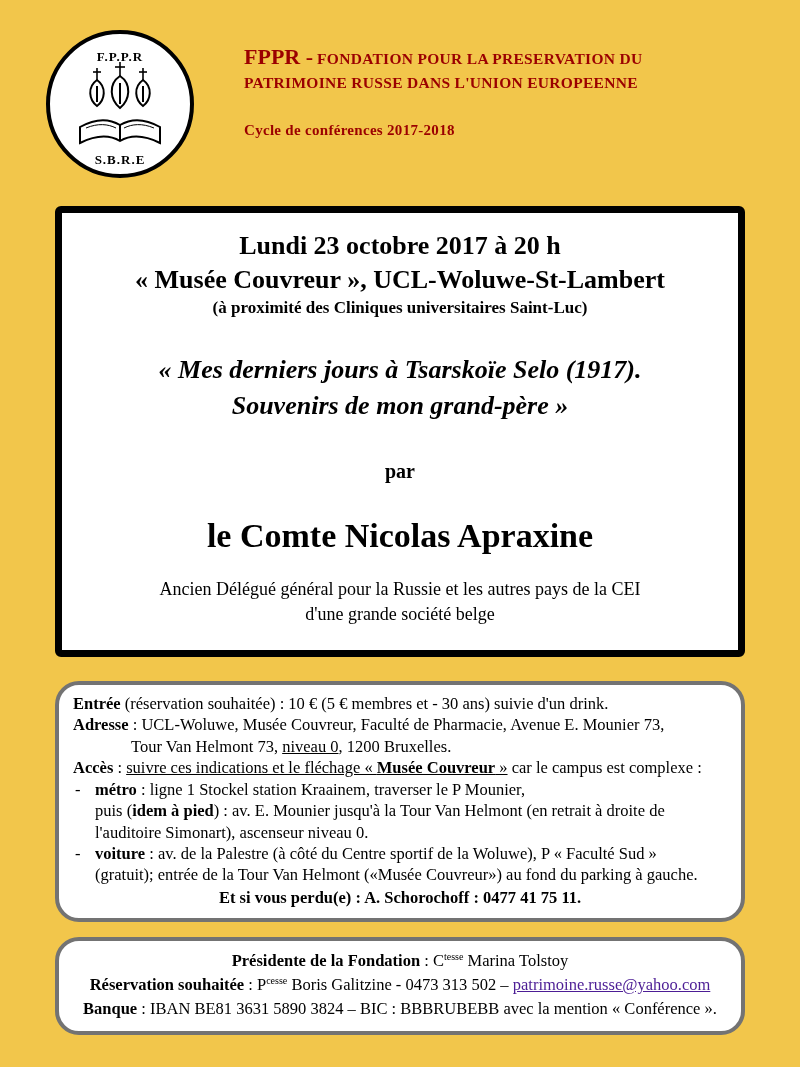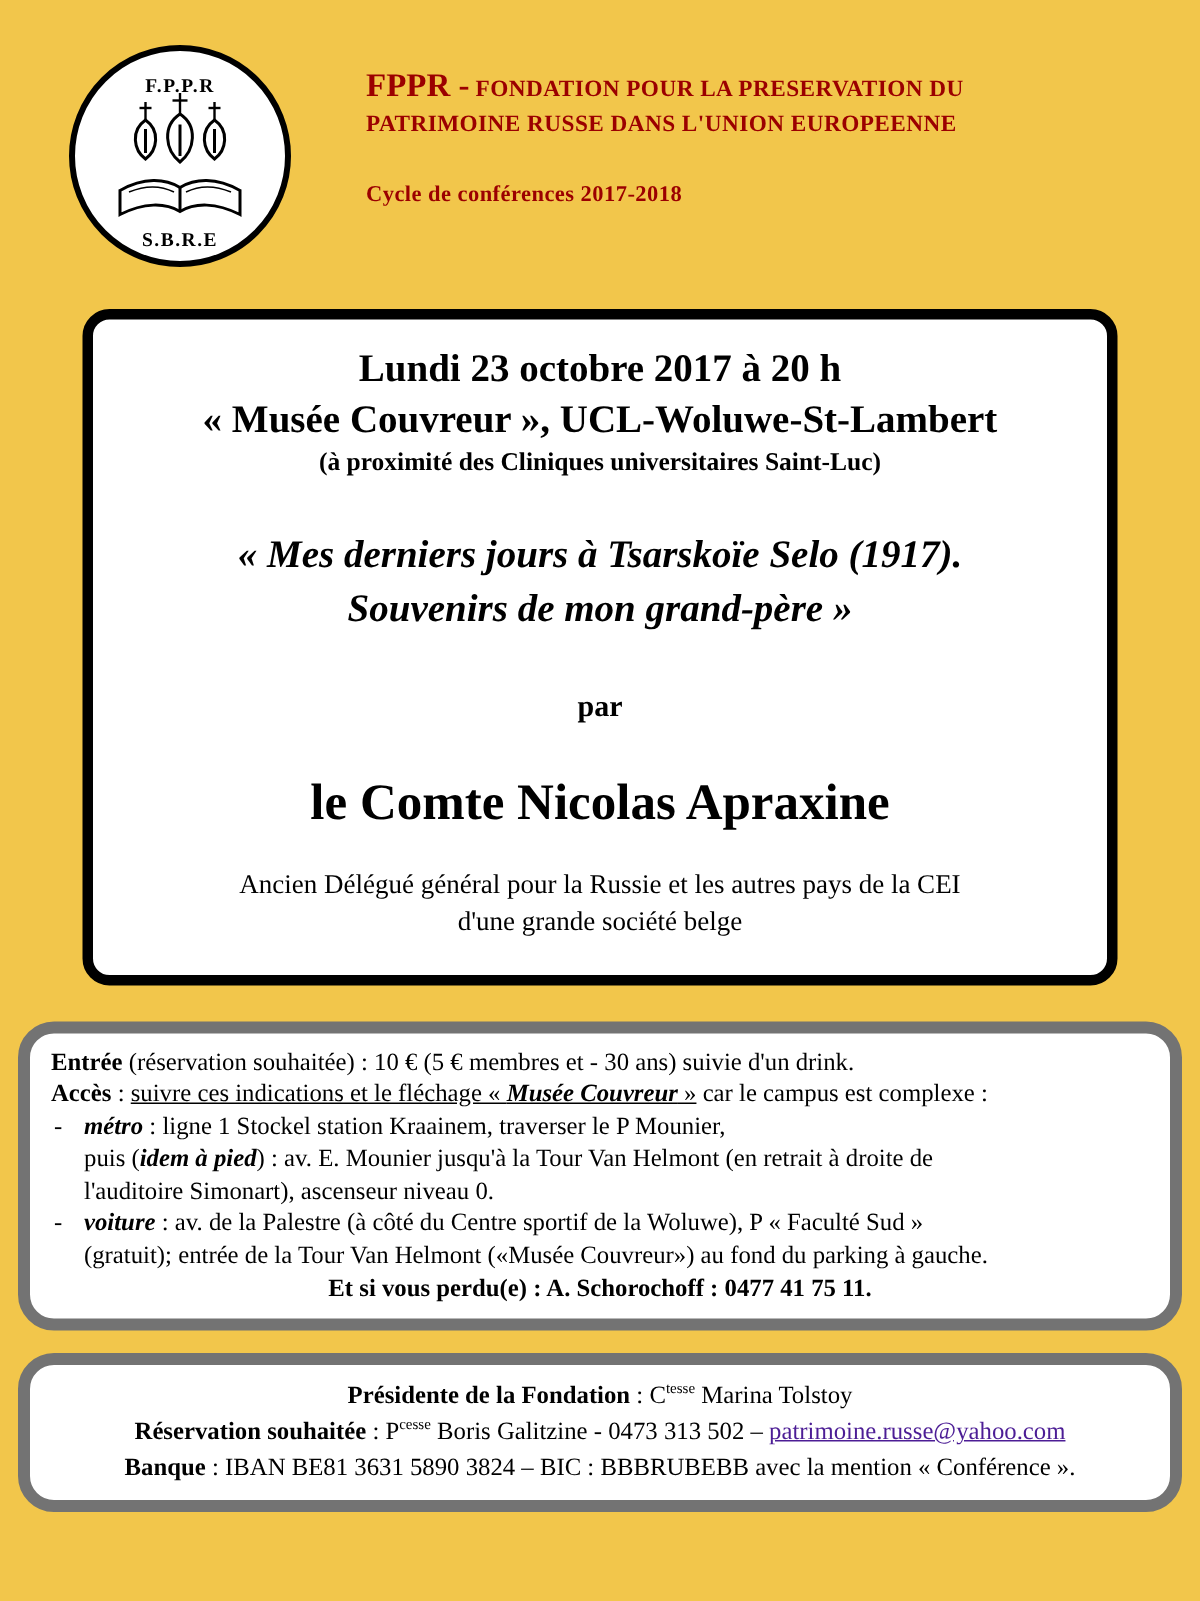--- a/index.html
+++ b/index.html
@@ -16,43 +16,43 @@
   .logo-wrap { width:152px; height:152px; flex:none; }
   .logo-text { font-family:"Liberation Serif",serif; font-size:13px; font-weight:bold; letter-spacing:1px; }
   .header-text { margin-left:48px; padding-top:14px; color:#9B0000; }
   .org-line { font-weight:bold; line-height:1.35; }
   .org-prefix { font-size:22px; }
   .org-rest { font-size:15.5px; letter-spacing:0.3px;text-align:right; }
   .cycle { font-size:15px; font-weight:bold; margin-top:28px; letter-spacing:0.3px; }
   
   .main-box {
     width:690px; margin:26px auto 16px; background:#fff;
-    border:7px solid #000; border-radius:18px;
+    border:7px solid #000; border-radius:6px;
     padding:16px 14px 24px; text-align:center;
   }
   .date-line  { font-size:26px; font-weight:bold; line-height:1.3; }
   .venue-line { font-size:26px; font-weight:bold; line-height:1.3; }
   .proximity  { font-size:17px; font-weight:bold; margin-top:1px; }
   .talk-title { font-size:26px; font-weight:bold; font-style:italic; margin-top:34px; line-height:1.4; }
   .par        { font-size:20px; font-weight:bold; margin-top:36px; }
   .speaker    { font-size:34px; font-weight:bold; margin-top:34px; }
   .speaker-desc { font-size:18px; margin-top:22px; line-height:1.35; }
   
   .info-box, .footer-box {
-    width:776px; background:#fff; border:8px solid #737373; border-radius:24px;
+    width:690px; background:#fff; border:4px solid #737373; border-radius:24px;
     margin:24px auto 0; padding:8px 14px 10px;
     font-size:16.5px; line-height:1.3;
   }
   .footer-box { margin-top:15px; line-height:1.45;text-align:center; }
   .info-line b { font-weight:bold; }
   .cont { padding-left:58px; }
   .bullet { display:flex; }
   .dash { width:22px; flex:none; padding-left:2px; }
   .bullet-body { flex:1; }
-  .bi { font-weight:bold; font-style:italic; }
+  .bi { font-weight:bold; }
   .lost { text-align:center; font-weight:bold; margin-top:1px; }
   sup { font-size:10px; line-height:0; }
   .email-link { color:#4c1d95; text-decoration:underline; cursor:pointer; }
   u { text-decoration:underline; }
 </style>
 </head>
 <body>
 
 <div class="page">
 
@@ -118,20 +118,24 @@
       <div>Ancien Délégué général pour la Russie et les autres pays de la CEI</div>
       <div>d'une grande société belge</div>
     </div>
   </section>
 
   <section class="info-box">
     <p class="info-line">
       <b>Entrée</b><span> (réservation souhaitée) : 10 € (5 € membres et - 30 ans) suivie d'un drink.</span>
     </p>
 
+    <p class="info-line">
+      <b>Adresse</b><span> : UCL-Woluwe, Musée Couvreur, Faculté de Pharmacie, Avenue E. Mounier 73,</span><br>
+      <span class="cont"><span>Tour Van Helmont 73, </span><u>niveau 0</u><span>, 1200 Bruxelles.</span></span>
+    </p>
 
     <p class="info-line">
       <b>Accès</b><span> : </span><u><span>suivre ces indications et le fléchage « </span><span class="bi">Musée Couvreur</span><span> »</span></u><span> car le campus est complexe :</span>
     </p>
 
     <p class="info-line bullet">
       <span class="dash">-</span>
       <span class="bullet-body">
         <span class="bi">métro</span><span> : ligne 1 Stockel station Kraainem, traverser le P Mounier,</span><br>
         <span>puis (</span><span class="bi">idem à pied</span><span>) : av. E. Mounier jusqu'à la Tour Van Helmont (en retrait à droite de</span><br>

